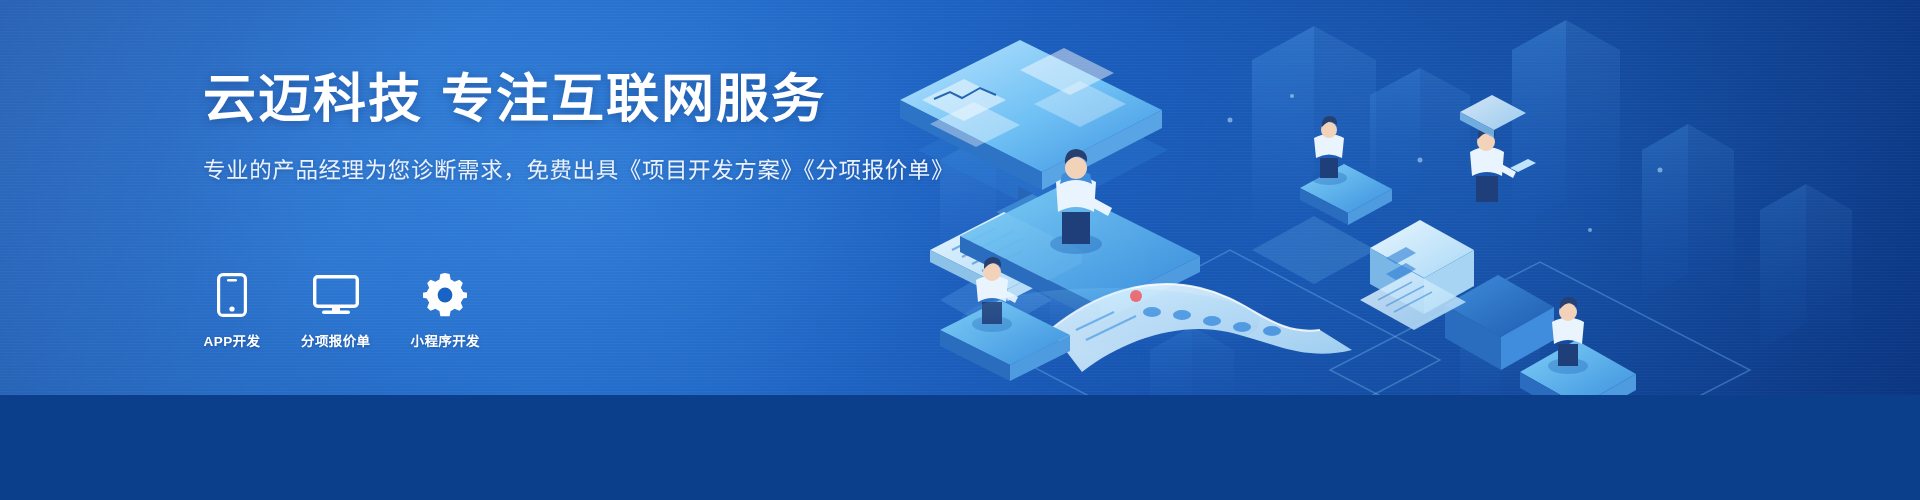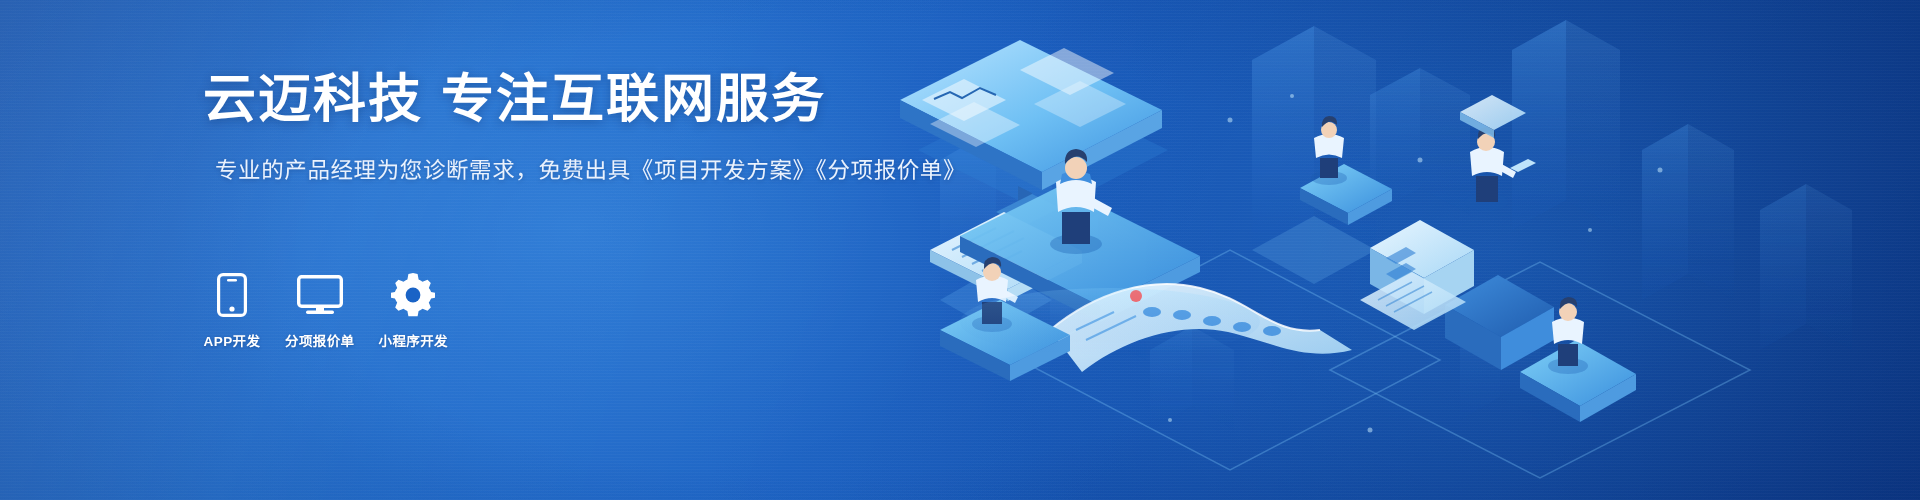--- a/index.html
+++ b/index.html
@@ -5,21 +5,21 @@
 <style>
   html,body{margin:0;padding:0;background:#0b3f8c;}
   body{
     font-family:"Liberation Sans","DejaVu Sans",sans-serif;
     -webkit-font-smoothing:antialiased;
   }
 
   .banner{
     position:relative;
     width:1920px;
-    height:500px;
+    height:395px;
     overflow:hidden;
     background:
       radial-gradient(ellipse 900px 620px at 30% 46%, rgba(60,140,225,0.55) 0%, rgba(40,112,205,0.22) 45%, rgba(20,74,170,0) 72%),
       radial-gradient(ellipse 1100px 760px at 78% 50%, rgba(36,110,205,0.55) 0%, rgba(22,80,178,0.25) 48%, rgba(12,58,150,0) 78%),
       linear-gradient(118deg,#1a5fc0 0%,#1f6ccc 22%,#1c63c4 44%,#1553ae 68%,#0f429a 100%);
   }
 
   
   .sheen{
     position:absolute;inset:0;
@@ -55,33 +55,33 @@
     margin:0 0 22px 0;
     white-space:nowrap;
     text-shadow:0 2px 10px rgba(3,30,80,0.30);
   }
   .headline .gap{display:inline-block;width:18px;}
   .sub{
     font-size:22.5px;
     line-height:1.62;
     color:#eaf2fd;
     letter-spacing:0.6px;
-    margin:12px;
+    margin:0;
     white-space:nowrap;
     font-weight:400;
     text-shadow:0 1px 4px rgba(3,30,80,0.28);
   }
 
   
   .services{
     position:absolute;
     left:203px; top:272px;
     display:flex;
     align-items:flex-end;
-    gap:24px;
+    gap:40px;
     z-index:6;
   }
   .svc{
     display:flex;
     flex-direction:column;
     align-items:center;
     cursor:pointer;
     min-width:58px;
   }
   .svc-ico{

